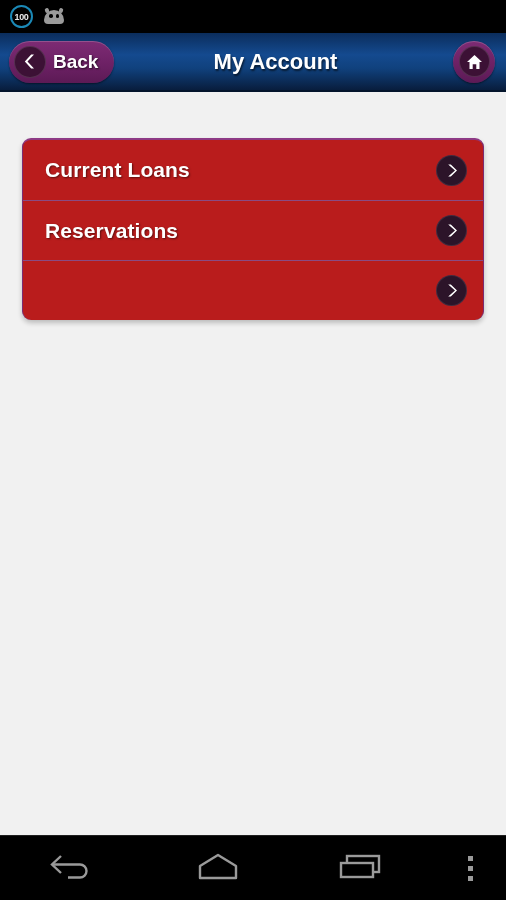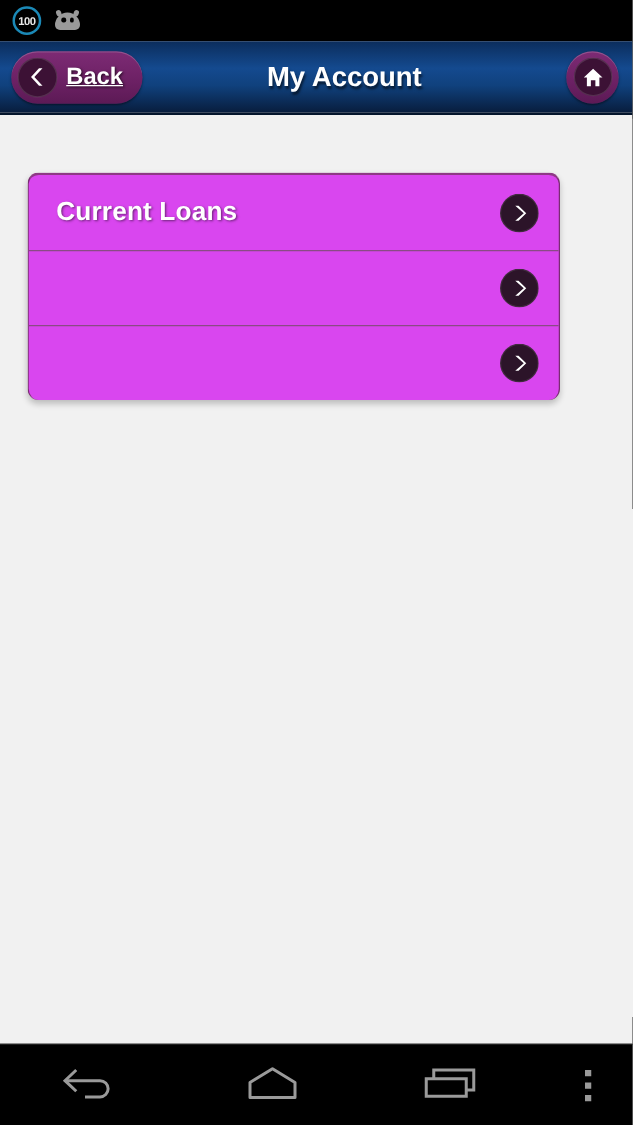--- a/index.html
+++ b/index.html
@@ -117,21 +117,20 @@
     width:32px; height:32px; border-radius:50%;
     background:#3c1135;
     border:1px solid rgba(255,255,255,0.13);
     display:flex; align-items:center; justify-content:center;
     flex:0 0 auto;
   }
   .chev-glyph { display:block; }
   #back-label {
     color:#fff; font-size:19px; font-weight:bold;
     text-shadow:1px 1px 2px rgba(0,0,0,0.65);
-    text-decoration:underline;
   }
   #home-button {
     position:absolute; right:11px; z-index:2;
     width:42px; height:42px; border-radius:50%;
     background:linear-gradient(to bottom,#7d2b74 0%, #6d2165 55%, #5c1a55 100%);
     box-shadow:0 1px 2px rgba(0,0,0,0.5), inset 0 1px 0 rgba(255,255,255,0.18);
     display:flex; align-items:center; justify-content:center;
     cursor:pointer;
   }
   #home-button .inner {
@@ -142,22 +141,22 @@
   }
 
   
   #content {
     position:absolute; top:95px; left:0;
     width:506px; height:740px;
     background:#f1f1f1;
   }
   #menu-card {
     position:absolute; top:43px; left:22px;
-    width:426px;
-    background:#d946ef;
+    width:462px;
+    background:#b91c1c;
     border-radius:9px;
     border-top:2px solid #8e3a85;
     border-left:1px solid #7b2c73;
     border-right:1px solid #7b2c73;
     box-shadow:0 3px 5px rgba(0,0,0,0.22);
     overflow:hidden;
   }
   .menu-row {
     position:relative;
     height:60px;
@@ -242,20 +241,21 @@
       <div class="menu-row">
         <span class="menu-label">Current Loans</span>
         <span class="row-chevron">
           <svg width="13" height="15" viewBox="0 0 13 15">
             <path d="M3.2 1.5 L10 7.5 L3.2 13.5 L5.8 13.5 L12 7.5 L5.8 1.5 Z" fill="#ffffff"></path>
           </svg>
         </span>
       </div>
 
       <div class="menu-row">
+        <span class="menu-label">Reservations</span>
         <span class="row-chevron">
           <svg width="13" height="15" viewBox="0 0 13 15">
             <path d="M3.2 1.5 L10 7.5 L3.2 13.5 L5.8 13.5 L12 7.5 L5.8 1.5 Z" fill="#ffffff"></path>
           </svg>
         </span>
       </div>
 
       <div class="menu-row">
         <span class="row-chevron">
           <svg width="13" height="15" viewBox="0 0 13 15">

